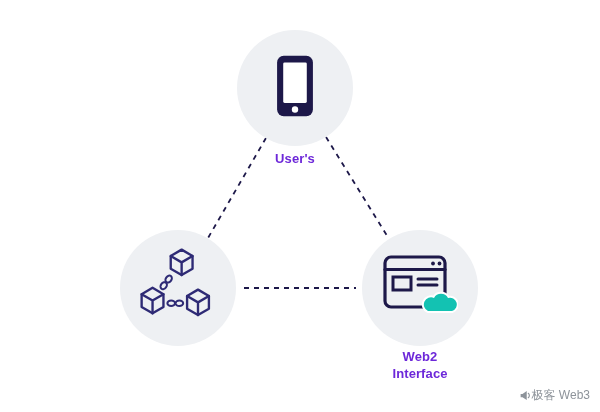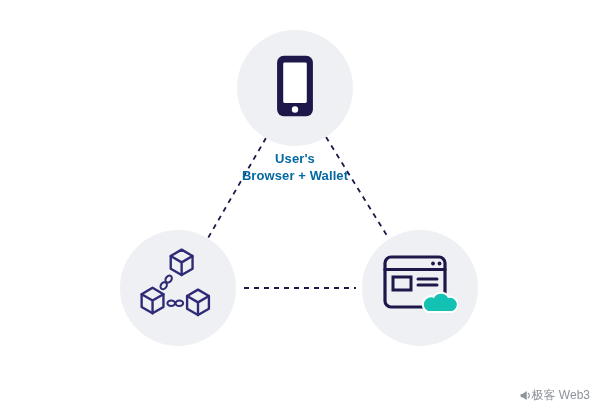--- a/index.html
+++ b/index.html
@@ -31,21 +31,21 @@
     align-items: center;
     justify-content: center;
   }
   .circle-top    { left: 237px; top: 30px; }
   .circle-left   { left: 120px; top: 230px; }
   .circle-right  { left: 362px; top: 230px; }
   .node-label {
     position: absolute;
     width: 180px;
     text-align: center;
-    color: #0369a1;
+    color: #6d28d9;
     font-weight: 700;
     font-size: 13px;
     line-height: 17px;
     letter-spacing: 0.1px;
   }
   .label-top   { left: 205px; top: 150px; }
   .label-left  { left: 88px;  top: 348px; }
   .label-right { left: 330px; top: 348px; }
   .node-label span { display: block; }
   .watermark {
@@ -74,21 +74,20 @@
     <span>
       <svg width="42" height="66" viewBox="0 0 44 70" xmlns="http://www.w3.org/2000/svg">
         <rect x="3" y="3" width="38" height="64" rx="7" fill="#1d1849"></rect>
         <rect x="9.5" y="10" width="25" height="43" rx="1.5" fill="#ffffff"></rect>
         <circle cx="22" cy="60" r="3.4" fill="#ffffff"></circle>
       </svg>
     </span>
   </div>
   <div class="node-label label-top">
     <span>User's</span>
-    <span>Browser + Wallet</span>
   </div>
 
   <div class="node-circle circle-left">
     <span>
       <svg width="80" height="78" viewBox="0 0 88 84" xmlns="http://www.w3.org/2000/svg" fill="none" stroke="#2e2a75" stroke-width="2.6" stroke-linejoin="round" stroke-linecap="round">
 
         <path d="M48 2 L60 9 L60 23 L48 30 L36 23 L36 9 Z"></path>
         <path d="M36 9 L48 16 L60 9 M48 16 L48 30"></path>
 
         <path d="M16 44 L28 51 L28 65 L16 72 L4 65 L4 51 Z"></path>
@@ -121,20 +120,24 @@
           <rect x="11" y="23" width="18" height="13" stroke-width="3"></rect>
           <line x1="36" y1="25" x2="55" y2="25" stroke-width="3"></line>
           <line x1="36" y1="31" x2="55" y2="31" stroke-width="3"></line>
         </g>
         <circle cx="51" cy="9.5" r="1.9" fill="#1d1849"></circle>
         <circle cx="57.5" cy="9.5" r="1.9" fill="#1d1849"></circle>
         <path d="M46 57 A7 7 0 0 1 52 44 A8 8 0 0 1 66 44 A6.5 6.5 0 0 1 70 57 Z" fill="#13c2b2" stroke="#ffffff" stroke-width="4" paint-order="stroke" stroke-linejoin="round"></path>
       </svg>
     </span>
   </div>
+  <div class="node-label label-right">
+    <span>Web2</span>
+    <span>Interface</span>
+  </div>
 
   <div class="watermark">
     <span>
       <svg width="13" height="13" viewBox="0 0 16 16" xmlns="http://www.w3.org/2000/svg">
         <path d="M2 6h2.3L9.5 2.5v11L4.3 10H2z" fill="#8d939a"></path>
         <path d="M11.4 5.3a3.4 3.4 0 0 1 0 5.4" stroke="#8d939a" stroke-width="1.4" fill="none" stroke-linecap="round"></path>
       </svg>
     </span>
     <span>极客 Web3</span>
   </div>

